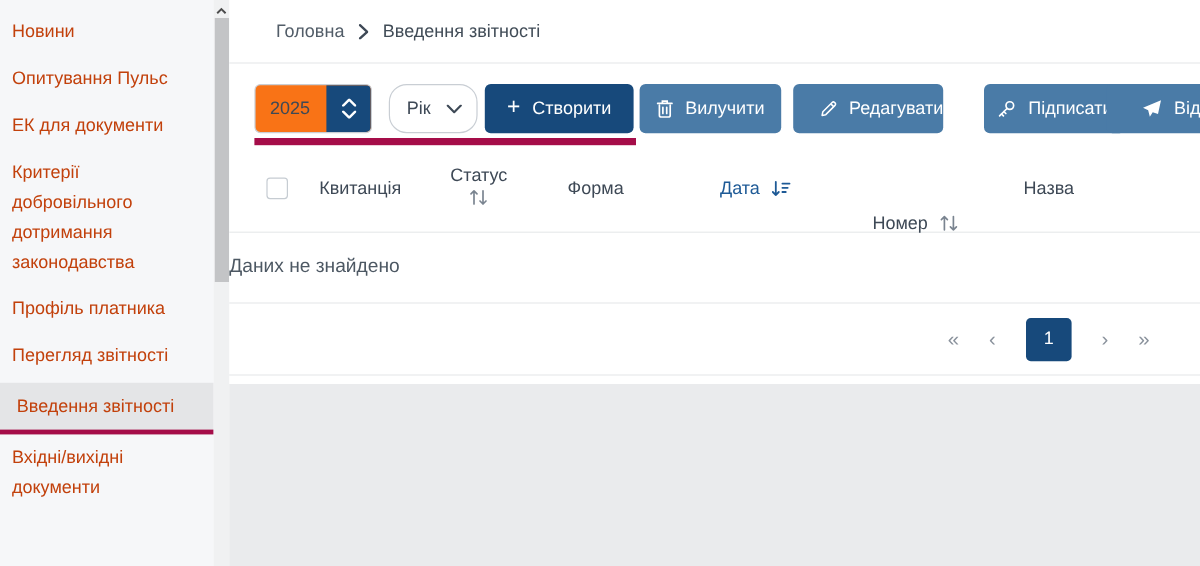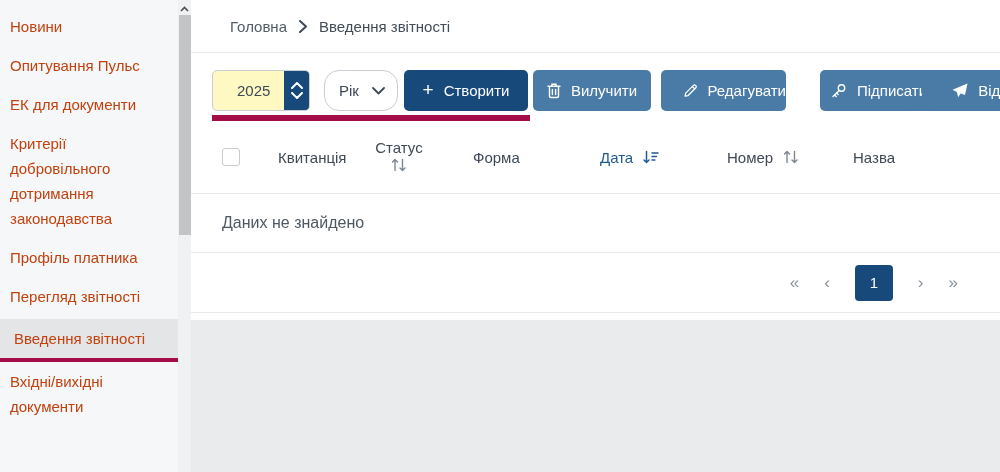--- a/index.html
+++ b/index.html
@@ -33,21 +33,21 @@
   .breadcrumb { position:absolute; top:0; left:0; width:809px; height:53px;
           border-bottom:1px solid #e8eaec; display:flex; align-items:center;
           padding-left:39px; gap:12px; font-size:15px; }
   .bc-link { color:#525d68; cursor:pointer; }
   .bc-current { color:#414c57; }
 
   .toolbar { position:absolute; top:70px; left:0; width:809px; height:41px; }
   .toolbar > * { position:absolute; top:0; height:41px; }
 
   .spinner { left:21px; width:98px; display:flex; border:1px solid #c9ced4;
-             border-radius:5px; overflow:hidden; background:#fef9c3;padding-left:12px; }
+             border-radius:5px; overflow:hidden; background:#f97316; }
   .spinner input { width:59px; height:39px; border:none; outline:none;
              font-family:inherit; font-size:15px; color:#3e4956; padding-left:12px;
              background:transparent; }
   .spinner .steppers { width:37px; background:#17497b; display:flex;
              flex-direction:column; align-items:center; justify-content:center;
              gap:3px; cursor:pointer; }
 
   .select { left:133px; width:74px; border:1px solid #c9ced4; border-radius:15px;
             background:#fff; display:flex; align-items:center;
             justify-content:space-between; padding:0 12px 0 14px;
@@ -66,32 +66,32 @@
   .plus-glyph { font-size:19px; font-weight:400; margin-top:-2px; }
 
   .accent-bar { position:absolute; top:115px; left:21px; width:318px; height:6px;
                 background:#a50d49; }
 
   .thead { position:absolute; top:121px; left:0; width:809px; height:73px;
            border-bottom:1px solid #e8eaec; font-size:15px; color:#3e4956; }
   .thead .cell { position:absolute; top:50%; transform:translateY(-50%); }
   .checkbox { left:31px; width:18px; height:18px; border:1px solid #c6ccd2;
               border-radius:3px; background:#fff; cursor:pointer; }
-  .col-kvit { left:75px;margin-left:12px; }
+  .col-kvit { left:75px; }
   .col-status { left:175px; width:66px; text-align:center; line-height:19px; }
   .col-status .sorticons { display:block; margin-top:1px; }
   .col-forma { left:282px; }
   .col-data { left:409px; display:flex; align-items:center; gap:9px;
               color:#1e5a96; cursor:pointer; }
-  .col-nomer { left:536px; display:flex; align-items:center; gap:9px; cursor:pointer; }
+  .col-nomer { left:536px; display:flex; align-items:center; gap:9px; cursor:pointer;margin-top:29px; }
   .col-nazva { left:662px; }
 
   .empty-row { position:absolute; top:194px; left:0; width:809px; height:59px;
                border-bottom:1px solid #e8eaec; display:flex; align-items:center;
-               padding-left:31px; font-size:16px; color:#4d5863; }
+               font-size:16px; color:#4d5863; }
 
   .pagination { position:absolute; top:253px; left:0; width:809px; height:60px;
                 border-bottom:1px solid #e8eaec; display:flex; align-items:center;
                 justify-content:flex-end; gap:25px; padding-right:42px; }
   .pg-arrow { color:#8a929c; font-size:17px; cursor:pointer; line-height:1; }
   .pg-page  { width:38px; height:36px; background:#17497b; border-radius:4px;
               color:#fff; font-size:15px; display:flex; align-items:center;
               justify-content:center; cursor:pointer; }
 
   svg { display:block; }

